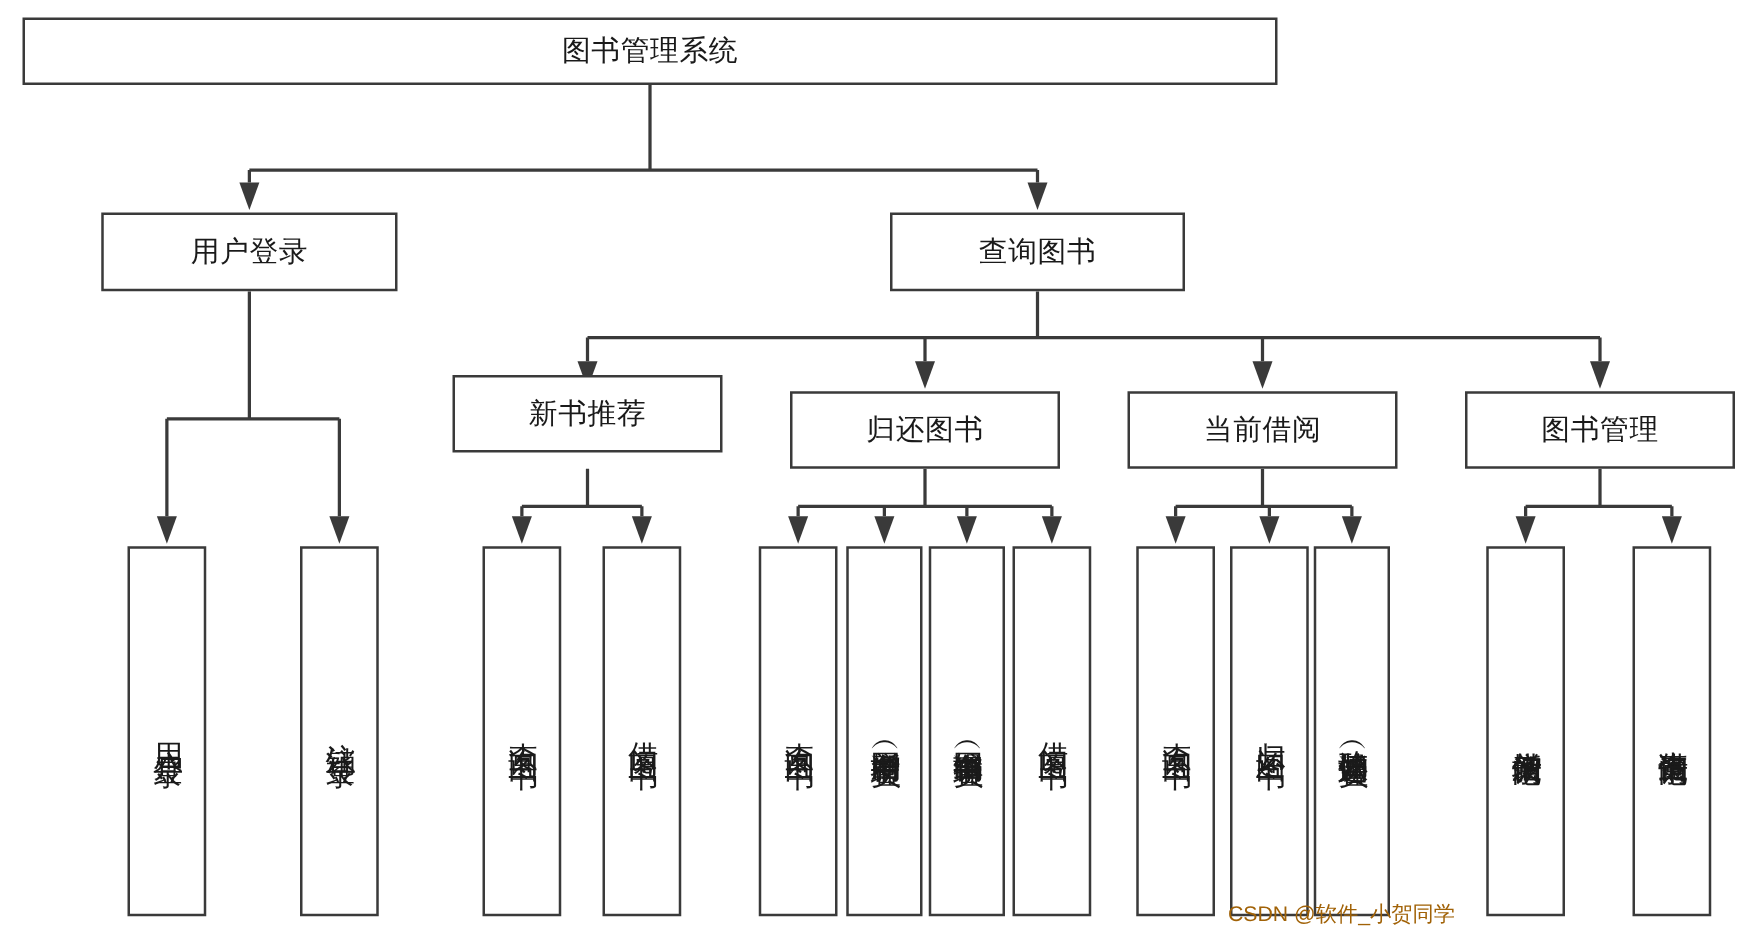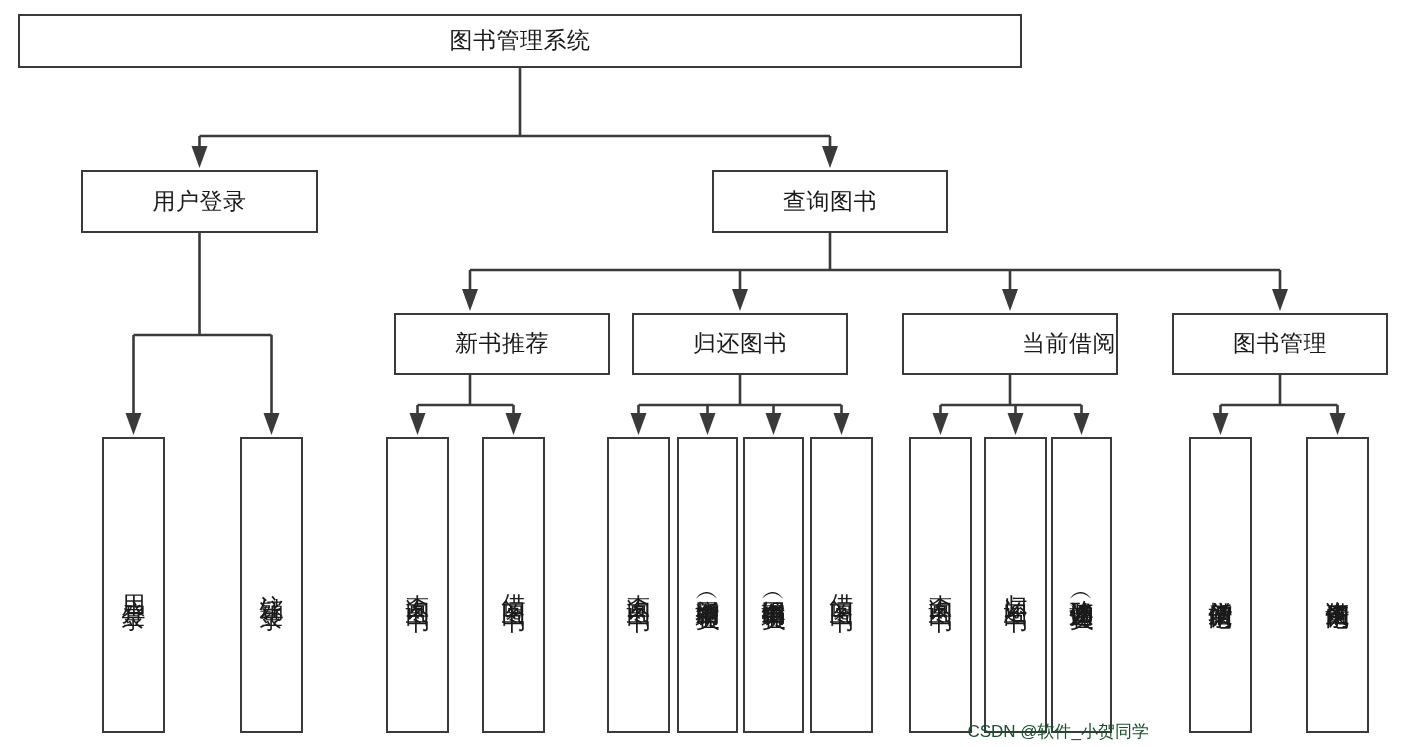--- a/index.html
+++ b/index.html
@@ -71,24 +71,24 @@
   .edge-line {
     stroke: #3a3a3a;
     stroke-width: 2.6;
     fill: none;
   }
   .edge-arrow {
     fill: #3a3a3a;
   }
   #watermark {
     position: absolute;
-    right: 20px;
+    right: 5px;
     bottom: 4px;
     font-size: 17px;
-    color: #14532d;
+    color: #a16207;
     white-space: nowrap;
     font-family: "Liberation Sans", "DejaVu Sans", sans-serif;
     margin-top: 16px;
   }
 </style>
 </head>
 <body>
 
 <div id="diagram-root">
   <svg class="edges" id="edge-layer" viewBox="0 0 1405 747" preserveAspectRatio="none">
@@ -148,27 +148,27 @@
   <div id="node-layer">
       <div class="node horizontal root" id="node-root" style="left: 18px; top: 14px; width: 1004px; height: 54px;">
         <span class="node-label">图书管理系统</span>
       </div>
       <div class="node horizontal" id="node-user-login" style="left: 81px; top: 170px; width: 237px; height: 63px;">
         <span class="node-label">用户登录</span>
       </div>
       <div class="node horizontal" id="node-book-manage" style="left: 712px; top: 170px; width: 236px; height: 63px;">
         <span class="node-label">查询图书</span>
       </div>
-      <div class="node horizontal" id="node-new-book-rec" style="left: 362px; top: 313px; width: 216px; height: 62px; margin-left: 32px;">
+      <div class="node horizontal" id="node-new-book-rec" style="left: 362px; top: 300px; width: 216px; height: 62px;">
         <span class="node-label">新书推荐</span>
       </div>
       <div class="node horizontal" id="node-book-borrow" style="left: 632px; top: 313px; width: 216px; height: 62px;">
         <span class="node-label">归还图书</span>
       </div>
-      <div class="node horizontal" id="node-current-borrow" style="left: 902px; top: 313px; width: 216px; height: 62px; justify-content: flex-end;">
+      <div class="node horizontal" id="node-current-borrow" style="left: 902px; top: 313px; width: 216px; height: 62px;">
         <span class="node-label">当前借阅</span>
       </div>
       <div class="node horizontal" id="node-borrow-record" style="left: 1172px; top: 313px; width: 216px; height: 62px;">
         <span class="node-label">图书管理</span>
       </div>
       <div class="node vertical" id="node-leaf-user-login" style="left: 102px; top: 437px; width: 63px; height: 296px;">
         <span class="node-label">用户登录</span>
       </div>
       <div class="node vertical" id="node-leaf-user-logout" style="left: 240px; top: 437px; width: 63px; height: 296px;">
         <span class="node-label">注销登录</span>

